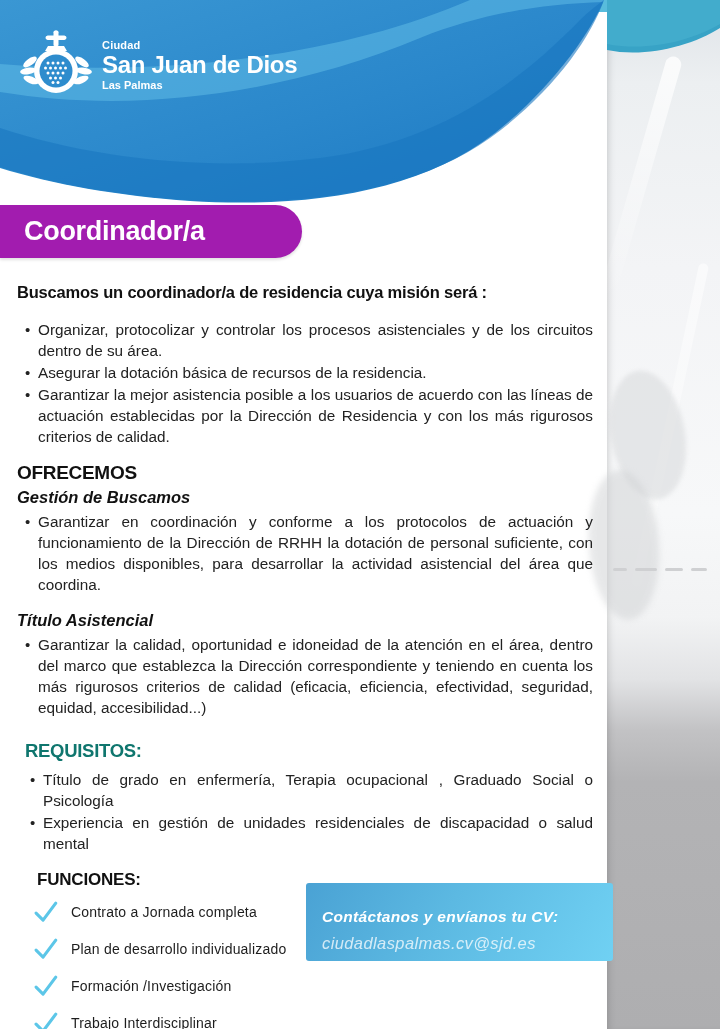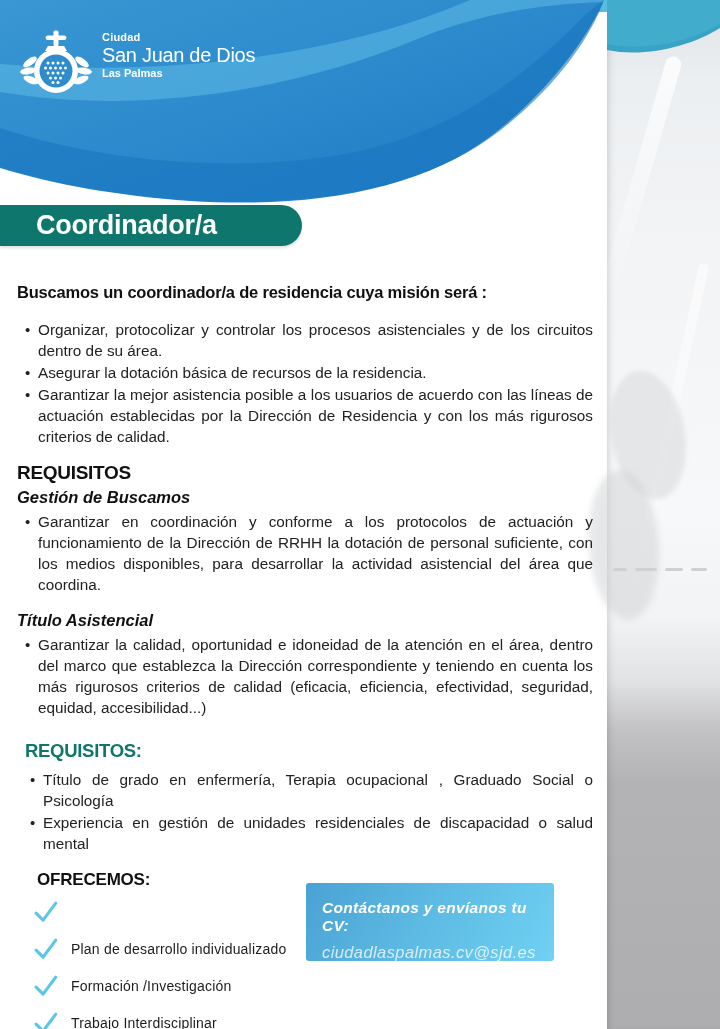--- a/index.html
+++ b/index.html
@@ -39,36 +39,36 @@
   .hw-dashes i:nth-child(3){width:18px}
   .hw-dashes i:nth-child(4){width:16px}
   .strip-band { position:absolute; left:0; top:0; }
 
   
   .top-strip { position:absolute; left:0; top:0; width:607px; height:12px; background:#58bcdc; }
 
   
   .header-svg { position:absolute; left:0; top:0; }
   .logo { position:absolute; left:20px; top:30px; display:flex; align-items:flex-start; color:#ffffff; }
-  .logo-text { margin-left:10px; margin-top:2px; line-height:1; }
+  .logo-text { margin-left:10px; margin-top:10px; line-height:1; }
   .logo-city { font-size:11px; font-weight:bold; letter-spacing:.2px; }
-  .logo-name { font-size:20px; font-weight:normal; letter-spacing:-.3px; margin-top:2px; }
+  .logo-name { font-size:24px; font-weight:bold; letter-spacing:-.3px; margin-top:2px; }
   .logo-region { font-size:11px; font-weight:bold; margin-top:3px; }
   .main-title {
     position:absolute; left:205px; top:22px; width:390px; text-align:center;
     color:#ffffff; font-family:"DejaVu Sans","Liberation Sans",sans-serif;
     font-weight:bold; font-size:56px; line-height:60px; letter-spacing:-1px;
     text-shadow:0 1px 2px rgba(0,60,110,.15);
   }
 
   
   .banner {
-    position:absolute; left:0; top:205px; width:302px; height:41px;
-    background:#0f766e; border-radius:0 27px 27px 0;
-    display:flex; align-items:center; padding-left:36px; box-sizing:border-box;
+    position:absolute; left:0; top:205px; width:302px; height:53px;
+    background:#a21caf; border-radius:0 27px 27px 0;
+    display:flex; align-items:center; padding-left:24px; box-sizing:border-box;
     box-shadow:0 2px 3px rgba(0,0,0,.12);
   }
   .banner span { color:#ffffff; font-size:27px; font-weight:bold; letter-spacing:-.3px; }
 
   
   .content { position:absolute; left:15px; top:283px; width:578px; color:#222222; }
   .intro-heading { font-size:16.5px; font-weight:bold; color:#111; letter-spacing:-.2px; margin:0 0 17px 2px; }
   .b { display:flex; margin:0; }
   .b::before { content:"•"; flex:0 0 13px; font-size:15px; line-height:21px; color:#222; }
   .b p { margin:0; font-size:15.3px; line-height:21px; text-align:justify; }
@@ -83,23 +83,23 @@
   .blist.req { padding-left:15px; }
 
   .h-ofrecemos { font-size:17px; font-weight:bold; letter-spacing:-.2px; color:#111; margin:16px 0 10px 22px; }
   .checklist { margin-left:18px; }
   .check-item { display:flex; align-items:center; margin-bottom:13px; height:24px; }
   .check-item svg { flex:0 0 26px; margin-right:12px; transform:rotate(-4deg); }
   .check-item span { font-size:14px; color:#1d1d1d; letter-spacing:.2px; }
 
   
   .contact-box {
-    position:absolute; left:306px; top:883px; width:248px; height:78px;
+    position:absolute; left:306px; top:883px; width:307px; height:78px;
     background:linear-gradient(120deg, #4aa2d4 0%, #5cb9e2 45%, #70d1f3 100%);
-    border-radius:3px; box-sizing:border-box; padding:16px 0 0 16px;
+    border-radius:3px; box-sizing:border-box; padding:25px 0 0 16px;
   }
   .contact-cta { color:#ffffff; font-size:15.5px; font-weight:bold; font-style:italic; letter-spacing:.3px; }
   .contact-email { color:rgba(255,255,255,.75); font-size:16.5px; font-style:italic; margin-top:8px; letter-spacing:.4px; }
 </style>
 </head>
 <body>
 
 <div class="page">
 
   <div class="photo-strip">
@@ -193,21 +193,21 @@
           <p>Organizar, protocolizar y controlar los procesos asistenciales y de los circuitos dentro de su área.</p>
         </div>
       <div class="b">
           <p>Asegurar la dotación básica de recursos de la residencia.</p>
         </div>
       <div class="b">
           <p>Garantizar la mejor asistencia posible a los usuarios de acuerdo con las líneas de actuación establecidas por la Dirección de Residencia y con los más rigurosos criterios de calidad.</p>
         </div>
     </div>
 
-    <h2 class="h-funciones">REQUISITOS</h2>
+    <h2 class="h-funciones">OFRECEMOS</h2>
 
     <h3 class="sub-title">Gestión de Buscamos</h3>
     <div class="blist">
       <div class="b">
           <p>Garantizar en coordinación y conforme a los protocolos de actuación y funcionamiento de la Dirección de RRHH la dotación de personal suficiente, con los medios disponibles, para desarrollar la actividad asistencial del área que coordina.</p>
         </div>
     </div>
 
     <h3 class="sub-title mt">Título Asistencial</h3>
     <div class="blist">
@@ -219,26 +219,27 @@
     <h2 class="h-requisitos">REQUISITOS:</h2>
     <div class="blist req">
       <div class="b">
           <p>Título de grado en enfermería, Terapia ocupacional , Graduado Social o Psicología</p>
         </div>
       <div class="b">
           <p>Experiencia en gestión de unidades residenciales de discapacidad o salud mental</p>
         </div>
     </div>
 
-    <h2 class="h-ofrecemos">OFRECEMOS:</h2>
+    <h2 class="h-ofrecemos">FUNCIONES:</h2>
     <div class="checklist">
       <div class="check-item">
         <svg width="26" height="23" viewBox="0 0 30 26">
             <path d="M3.5 13 L11 21.5 L27 3" fill="none" stroke="#5cc6e8" stroke-width="3.6" stroke-linecap="round" stroke-linejoin="round"></path>
           </svg>
+        <span>Contrato a Jornada completa</span>
       </div>
       <div class="check-item">
         <svg width="26" height="23" viewBox="0 0 30 26">
             <path d="M3.5 13 L11 21.5 L27 3" fill="none" stroke="#5cc6e8" stroke-width="3.6" stroke-linecap="round" stroke-linejoin="round"></path>
           </svg>
         <span>Plan de desarrollo individualizado</span>
       </div>
       <div class="check-item">
         <svg width="26" height="23" viewBox="0 0 30 26">
             <path d="M3.5 13 L11 21.5 L27 3" fill="none" stroke="#5cc6e8" stroke-width="3.6" stroke-linecap="round" stroke-linejoin="round"></path>

